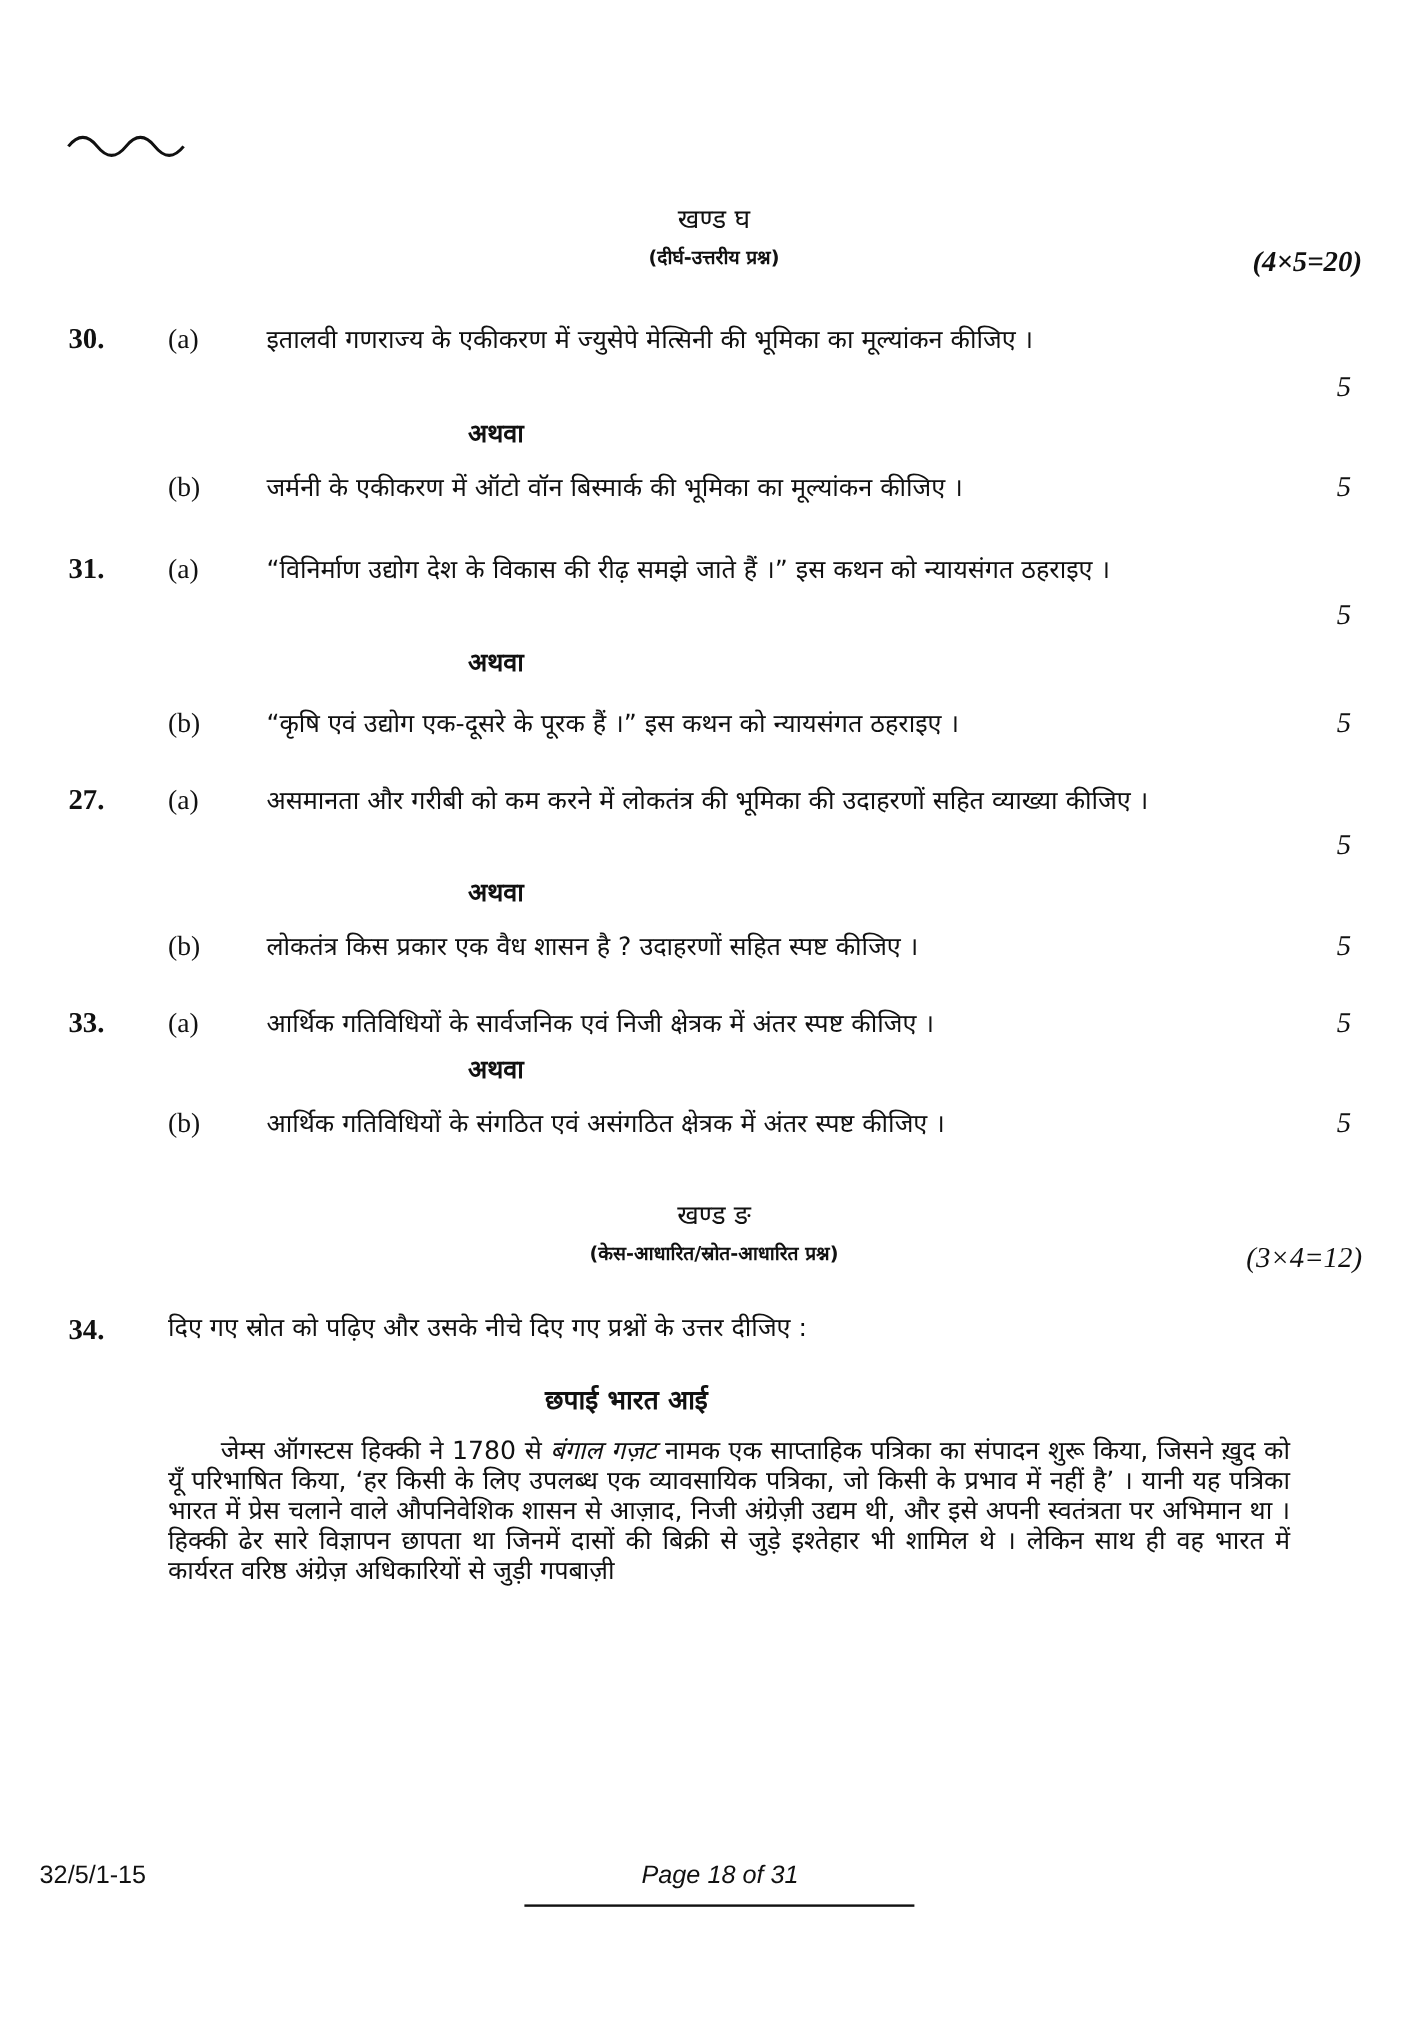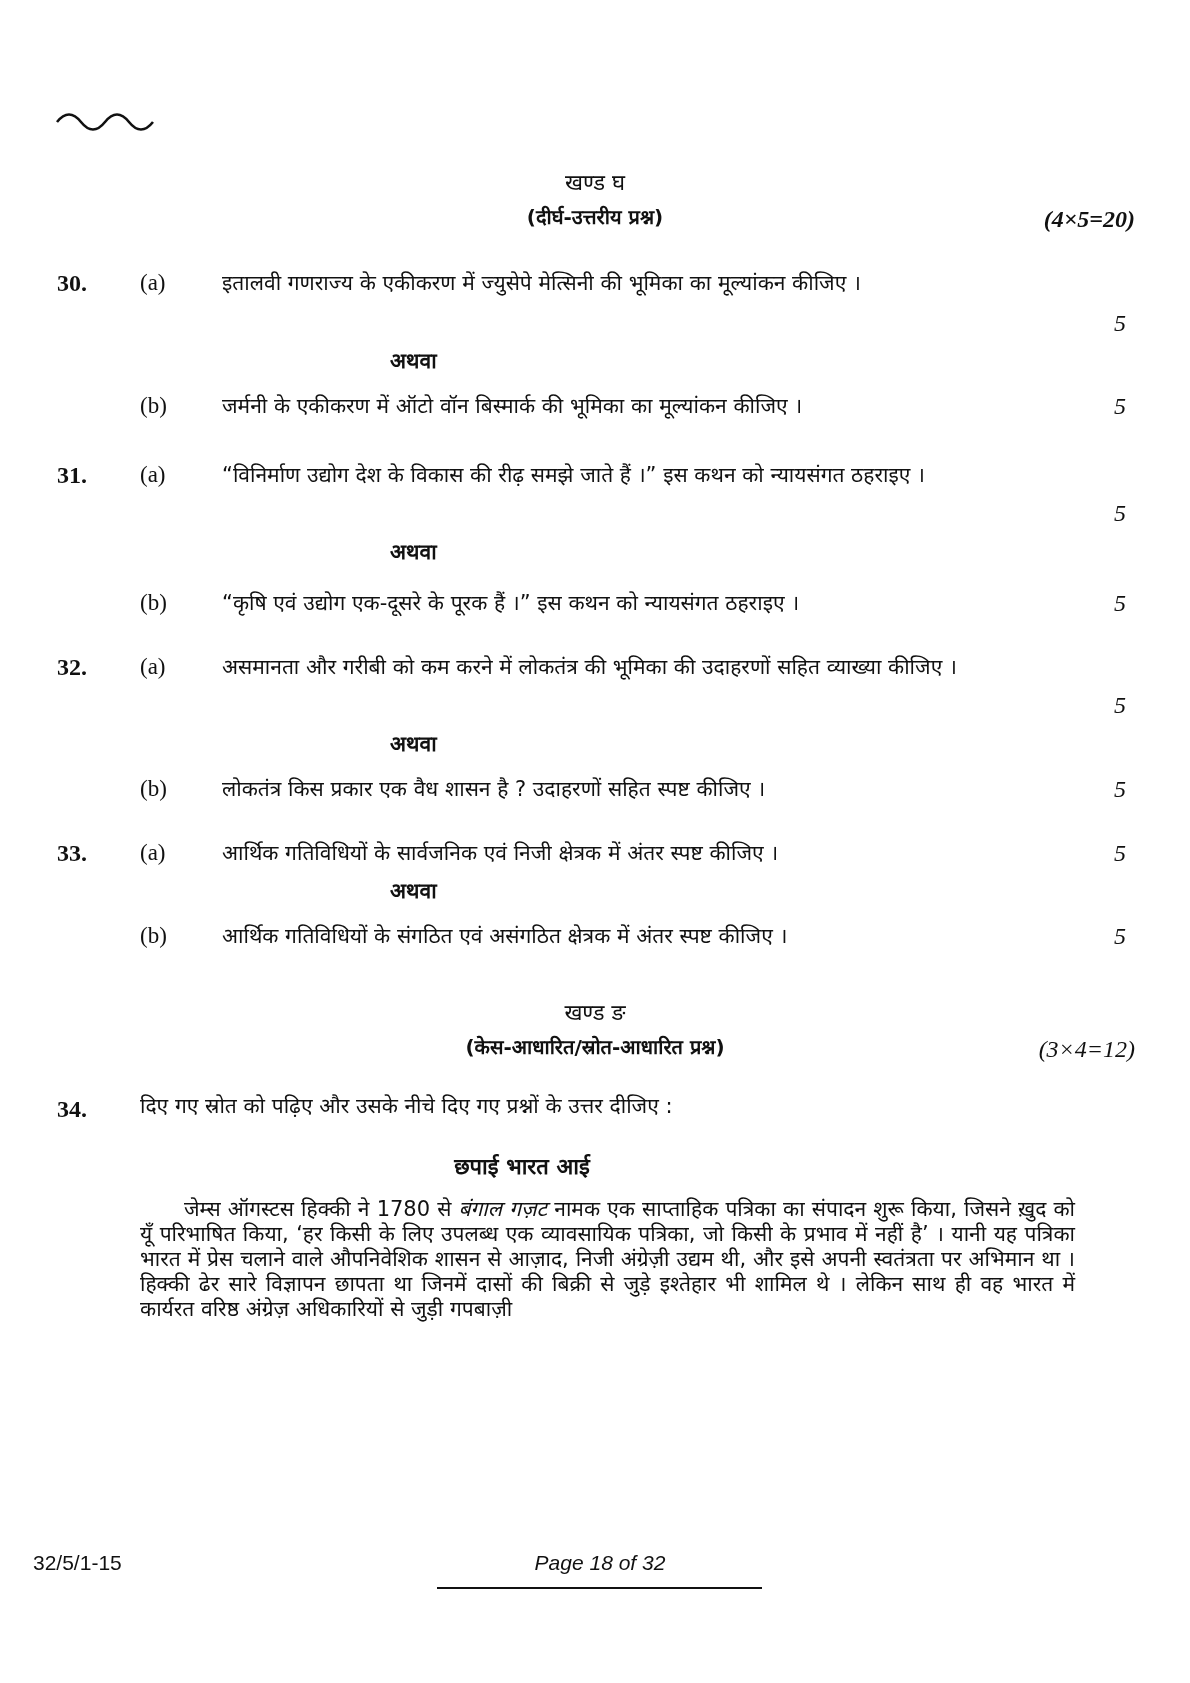--- a/index.html
+++ b/index.html
@@ -9,21 +9,21 @@
       font-family: "DejaVu Serif", "Liberation Serif", serif;
     }
     .abs { position: absolute; }
     .wave { left: 55px; top: 108px; width: 100px; height: 24px; }
     .sec-title {
       left: 0; width: 1190px; text-align: center;
       font-family: "DejaVu Sans", sans-serif; font-weight: normal; font-size: 22px;
     }
     .sec-sub {
       left: 0; width: 1190px; text-align: center;
-      font-family: "DejaVu Sans", sans-serif; font-weight: bold; font-size: 20px;
+      font-family: "DejaVu Sans", sans-serif; font-weight: bold; font-size: 16px;
     }
     .marks-total {
       right: 55px; font-family: "Liberation Serif", serif; font-style: italic; font-size: 24px;
     }
     .qnum {
       left: 57px; font-family: "Liberation Serif", serif; font-weight: bold; font-size: 24px;
     }
     .qlab {
       left: 140px; font-family: "Liberation Serif", serif; font-size: 23px;
     }
@@ -83,21 +83,21 @@
 
 <div class="abs qnum" style="top:462px;">31.</div>
 <div class="abs qlab" style="top:462px;">(a)</div>
 <div class="abs qtext" style="top:455px;">“विनिर्माण उद्योग देश के विकास की रीढ़ समझे जाते हैं ।” इस कथन को न्यायसंगत ठहराइए ।</div>
 <div class="abs mark" style="top:500px;">5</div>
 <div class="abs athva" style="top:537px;">अथवा</div>
 <div class="abs qlab" style="top:590px;">(b)</div>
 <div class="abs qtext single" style="top:583px;">“कृषि एवं उद्योग एक-दूसरे के पूरक हैं ।” इस कथन को न्यायसंगत ठहराइए ।</div>
 <div class="abs mark" style="top:590px;">5</div>
 
-<div class="abs qnum" style="top:654px;">32.</div>
+<div class="abs qnum" style="top:654px;">27.</div>
 <div class="abs qlab" style="top:654px;">(a)</div>
 <div class="abs qtext" style="top:647px;">असमानता और गरीबी को कम करने में लोकतंत्र की भूमिका की उदाहरणों सहित व्याख्या कीजिए ।</div>
 <div class="abs mark" style="top:692px;">5</div>
 <div class="abs athva" style="top:729px;">अथवा</div>
 <div class="abs qlab" style="top:776px;">(b)</div>
 <div class="abs qtext single" style="top:769px;">लोकतंत्र किस प्रकार एक वैध शासन है ? उदाहरणों सहित स्पष्ट कीजिए ।</div>
 <div class="abs mark" style="top:776px;">5</div>
 
 <div class="abs qnum" style="top:840px;">33.</div>
 <div class="abs qlab" style="top:840px;">(a)</div>
@@ -111,14 +111,14 @@
 <div class="abs sec-title" style="top:996px;">खण्ड ङ</div>
 <div class="abs sec-sub" style="top:1033px;">(केस-आधारित/स्रोत-आधारित प्रश्न)</div>
 <div class="abs marks-total" style="top:1036px;margin-left:12px;">(3×4=12)</div>
 
 <div class="abs qnum" style="top:1096px;">34.</div>
 <div class="abs q34-text" style="top:1091px;">दिए गए स्रोत को पढ़िए और उसके नीचे दिए गए प्रश्नों के उत्तर दीजिए :</div>
 <div class="abs passage-title" style="top:1150px;">छपाई भारत आई</div>
 <div class="abs passage" style="top:1197px;"><span>जेम्स ऑगस्टस हिक्की ने 1780 से </span><i>बंगाल गज़ट</i><span> नामक एक साप्ताहिक पत्रिका का संपादन शुरू किया, जिसने ख़ुद को यूँ परिभाषित किया, ‘हर किसी के लिए उपलब्ध एक व्यावसायिक पत्रिका, जो किसी के प्रभाव में नहीं है’ । यानी यह पत्रिका भारत में प्रेस चलाने वाले औपनिवेशिक शासन से आज़ाद, निजी अंग्रेज़ी उद्यम थी, और इसे अपनी स्वतंत्रता पर अभिमान था । हिक्की ढेर सारे विज्ञापन छापता था जिनमें दासों की बिक्री से जुड़े इश्तेहार भी शामिल थे । लेकिन साथ ही वह भारत में कार्यरत वरिष्ठ अंग्रेज़ अधिकारियों से जुड़ी गपबाज़ी</span></div>
 
 <div class="abs footer-code">32/5/1-15</div>
-<div class="abs footer-page">Page 18 of 32</div>
+<div class="abs footer-page">Page 18 of 31</div>
 <div class="abs footer-line"></div>
 
 </body></html>

